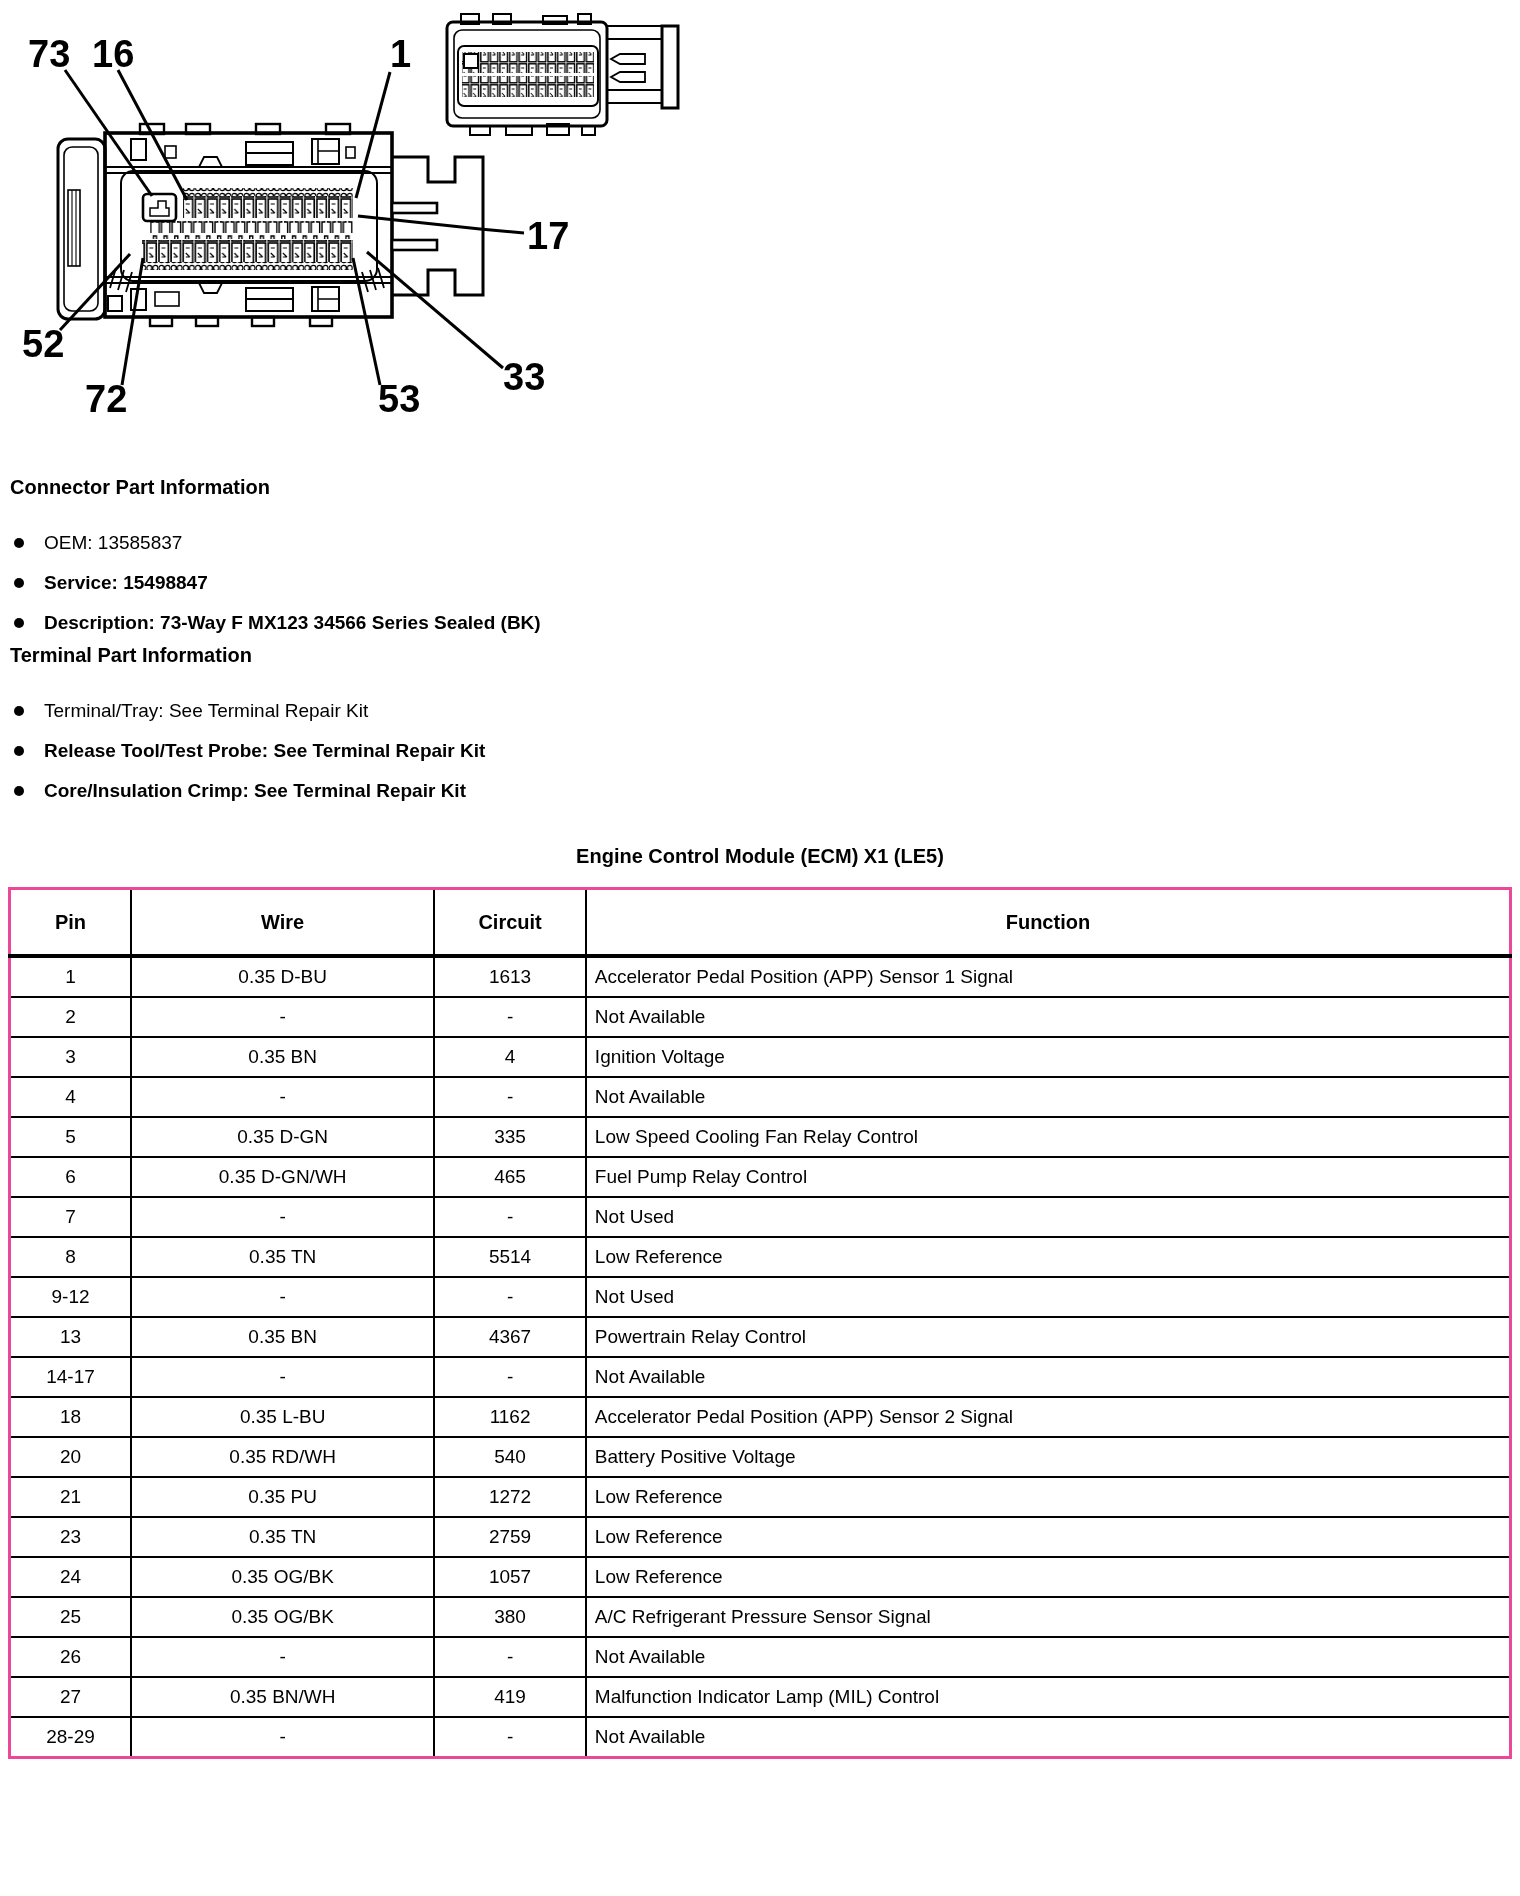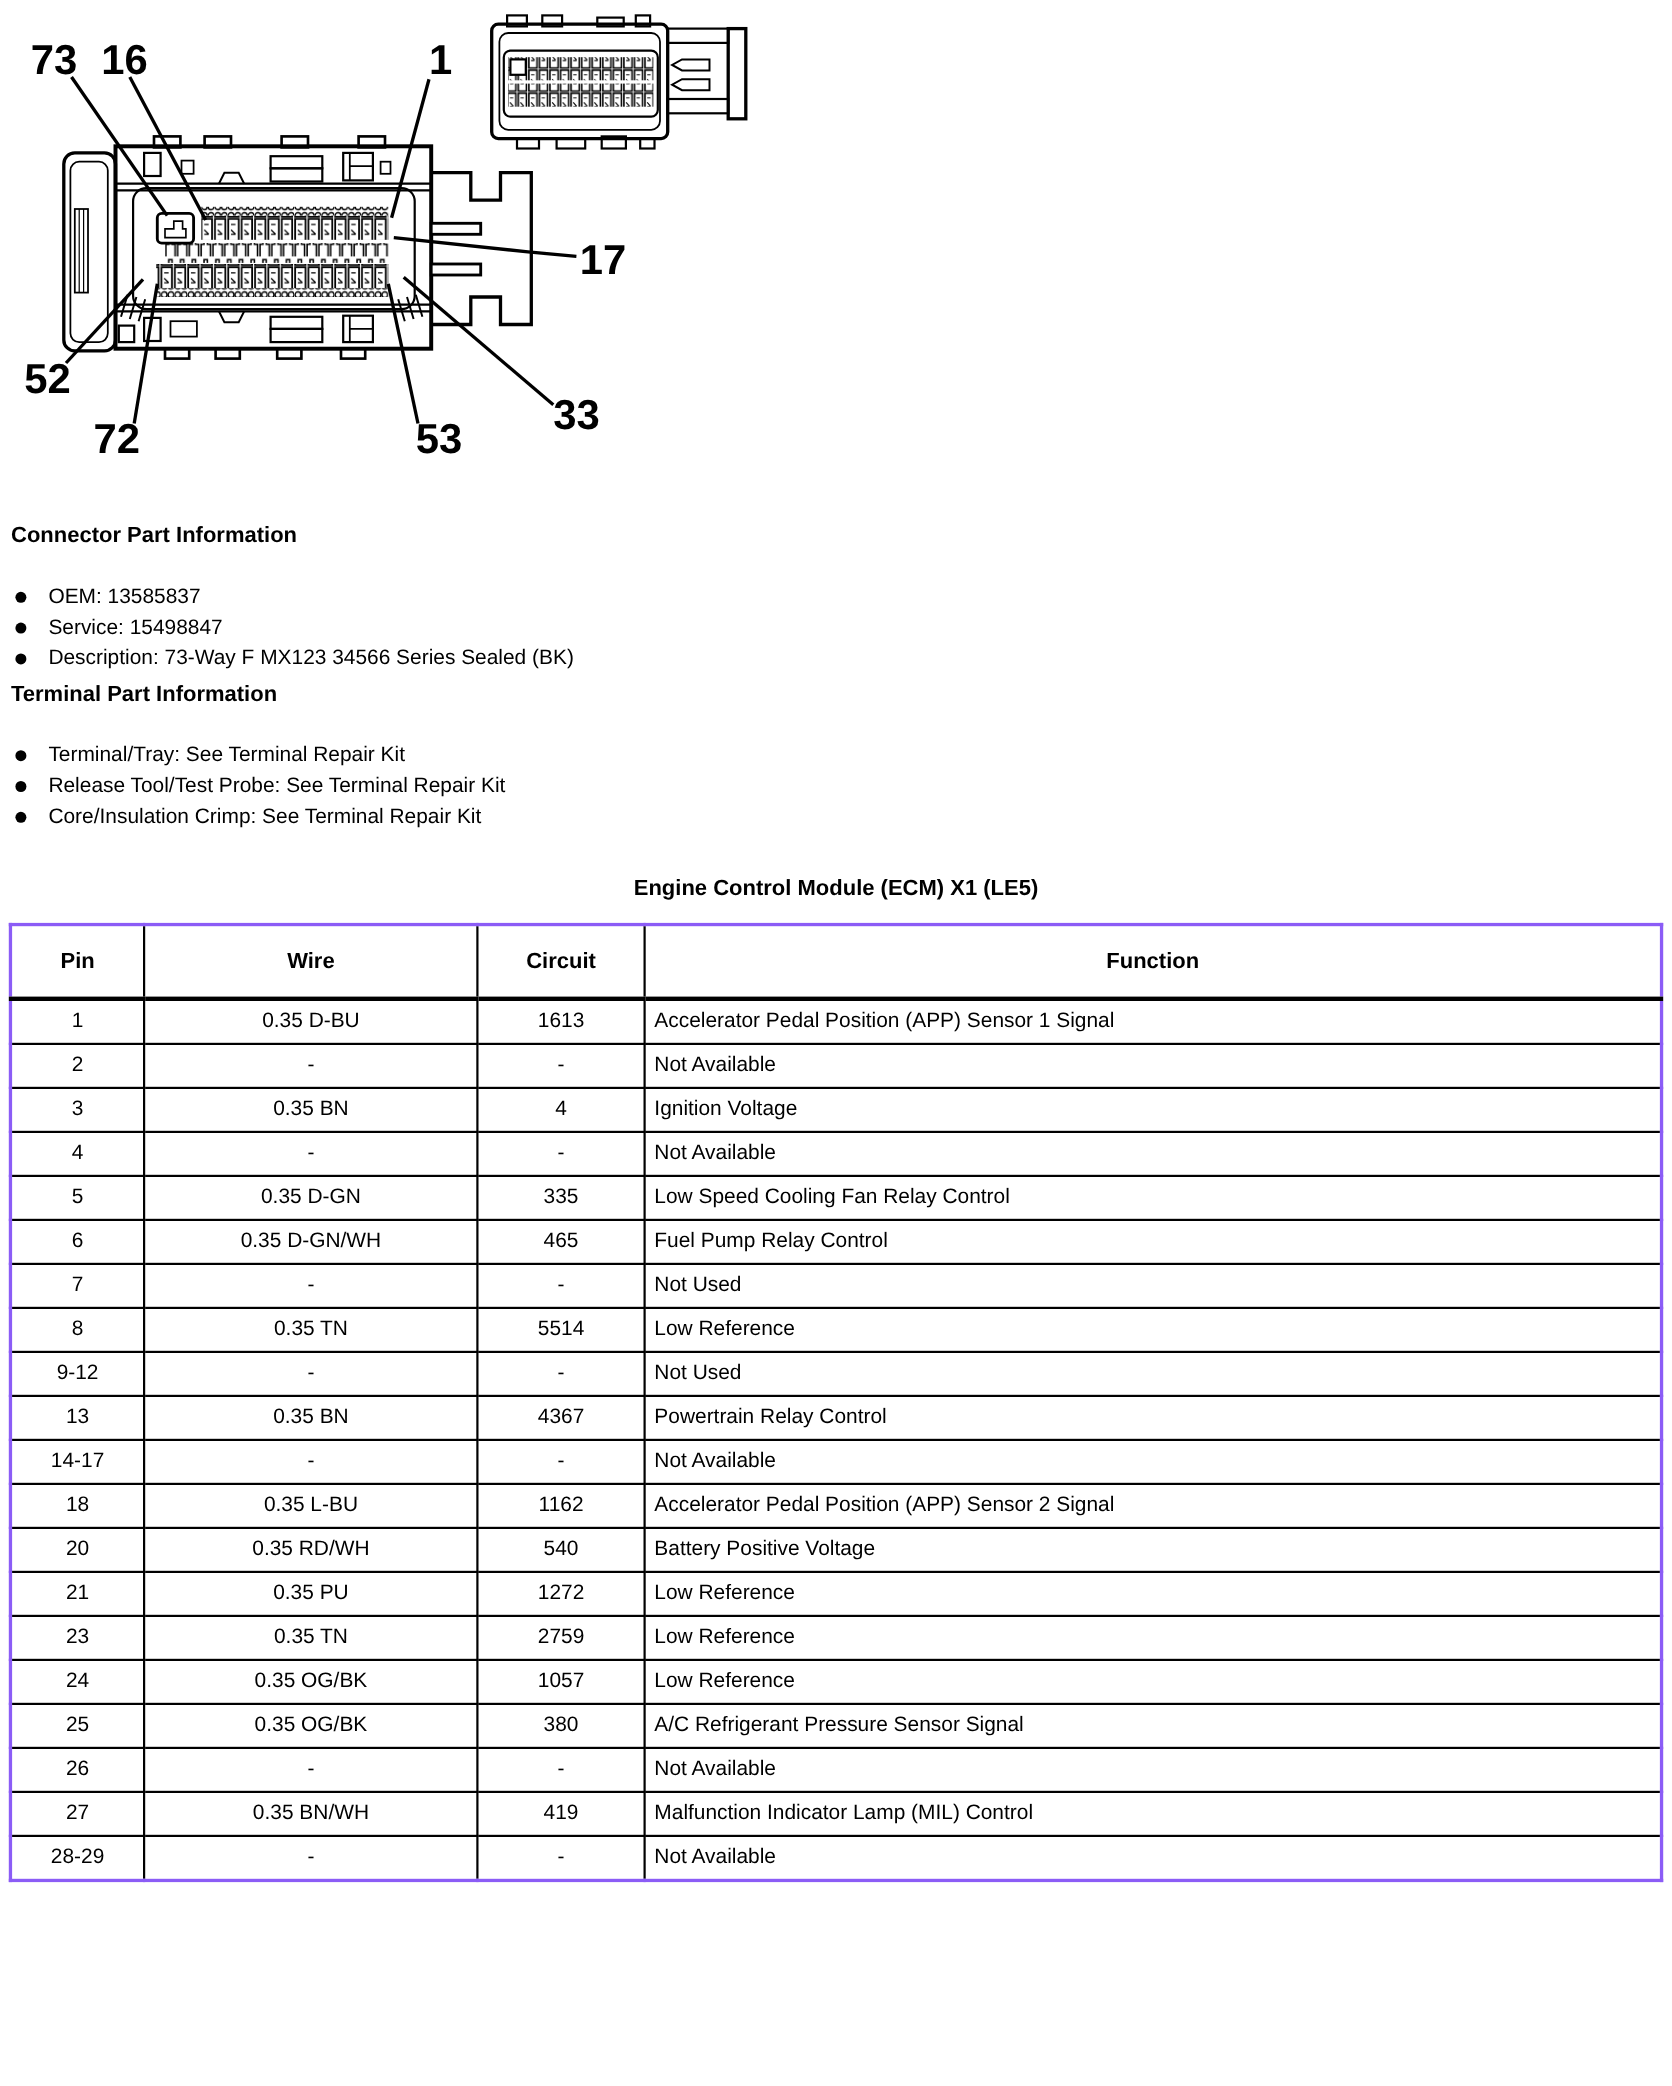--- a/index.html
+++ b/index.html
@@ -12,30 +12,30 @@
   h3.section-heading {
     margin:0 0 0 10px; font-size:20px; font-weight:bold; line-height:20px;
   }
   h3.first { margin-top:19px; }
   h3.second { margin-top:10px; }
   ul.bullets { list-style:none; margin:0; padding:0; }
   ul.bullets { margin-top:34px; }
   ul.bullets li {
     position:relative; padding-left:44px; font-size:19px; line-height:24px;
   }
-  ul.bullets li + li { margin-top:4px; }
+  ul.bullets li + li { margin-top:16px;font-weight:bold; }
   ul.bullets li::before {
     content:""; position:absolute; left:14px; top:7px;
     width:10px; height:10px; border-radius:50%; background:#000;
   }
   .table-title {
     margin-top:40px; text-align:center; font-size:20px; font-weight:bold; line-height:26px;
   }
   table.pinout {
-    border-collapse:collapse; border:3px solid #8b5cf6; width:1504px;
+    border-collapse:collapse; border:3px solid #ec4899; width:1504px;
     margin:18px 0 0 8px; table-layout:fixed;
   }
   table.pinout th {
     border:2px solid #000; border-bottom:4px solid #000;
     height:64px; font-size:20px; font-weight:bold; text-align:center; padding:0;
   }
   table.pinout td {
     border:2px solid #000; height:38px; font-size:19px; text-align:center; padding:0;
     white-space:nowrap; overflow:hidden;
   }

